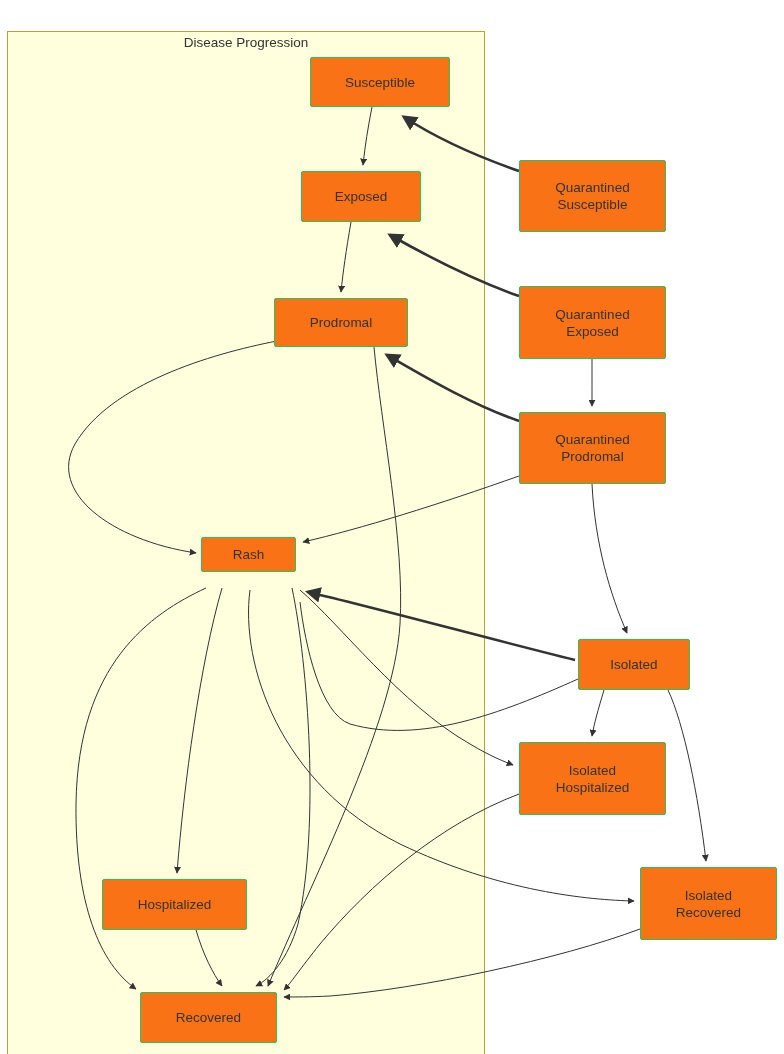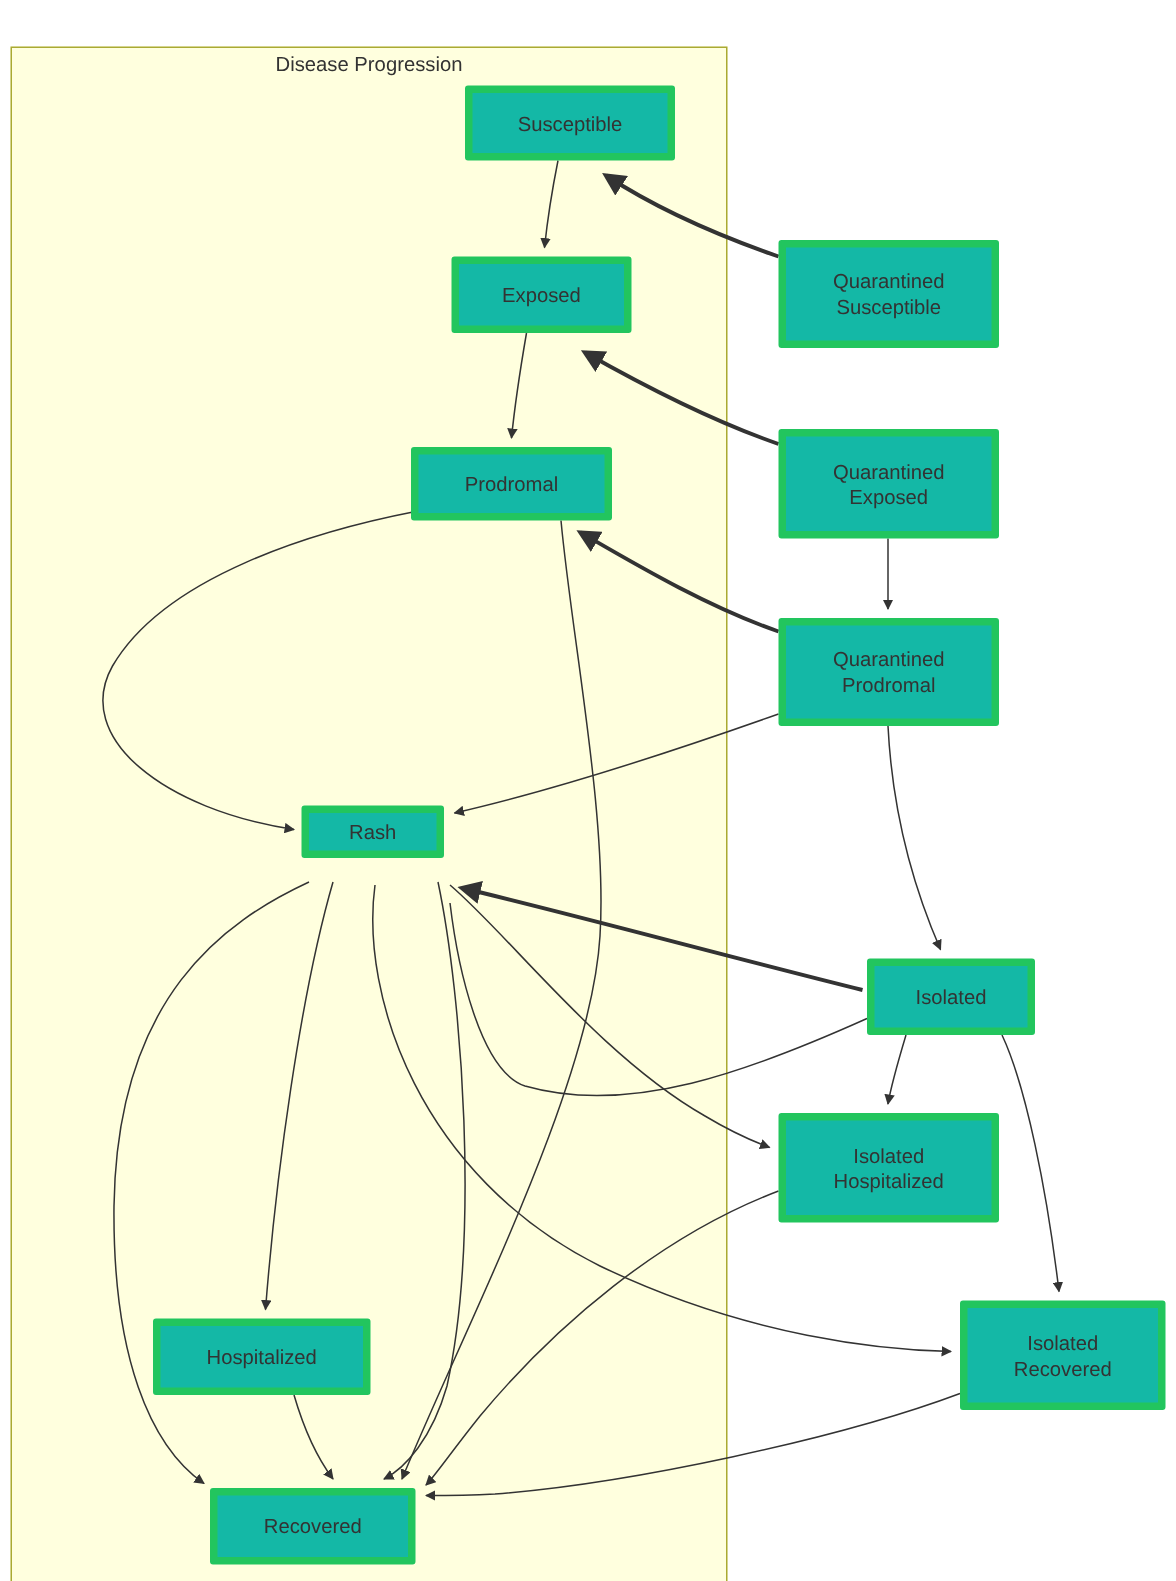--- a/index.html
+++ b/index.html
@@ -40,22 +40,22 @@
   }
   svg#edges {
     position: absolute;
     left: 0;
     top: 0;
     width: 784px;
     height: 1054px;
   }
   .node {
     position: absolute;
-    background: #14b8a6;
-    border: 5px solid #22c55e;
+    background: #f97316;
+    border: 1px solid #22c55e;
     border-radius: 2px;
     box-sizing: border-box;
     display: flex;
     align-items: center;
     justify-content: center;
     text-align: center;
     font-size: 13.5px;
     color: #333333;
     line-height: 17px;
     white-space: pre-line;

